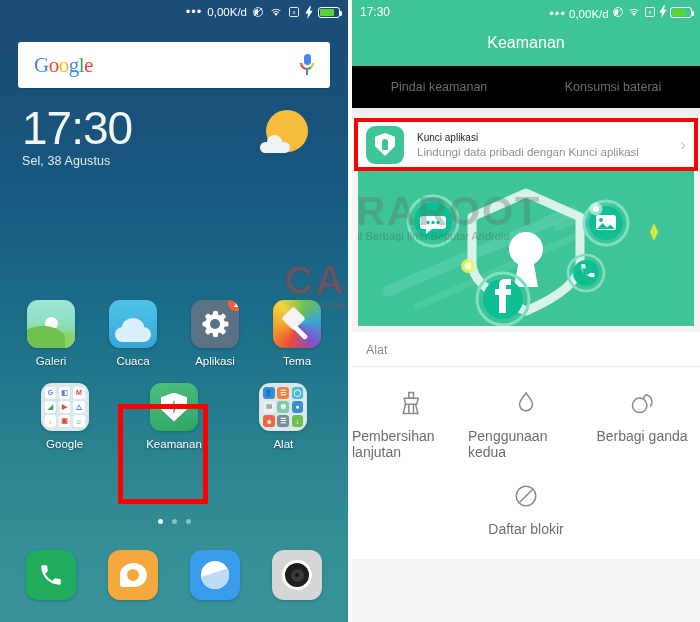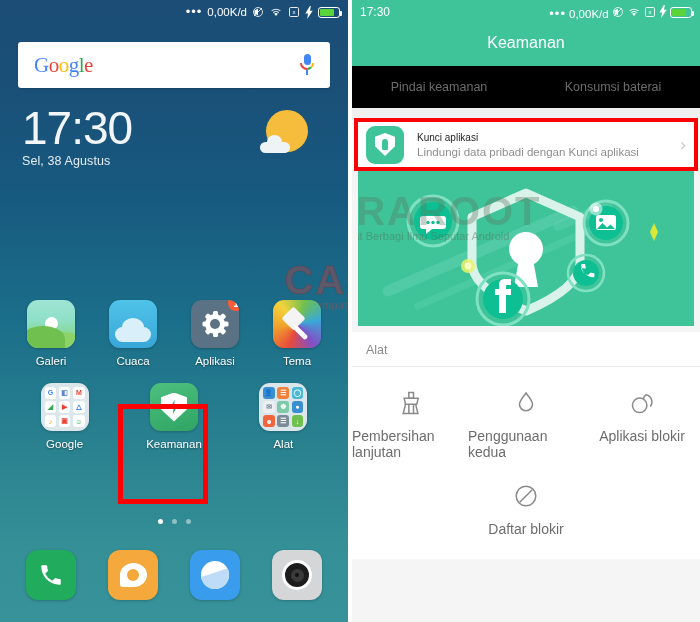--- a/index.html
+++ b/index.html
@@ -498,21 +498,21 @@
           <svg viewBox="0 0 24 24" fill="none" stroke="#8a8a8a" stroke-width="1.3">
             <path d="M12 3.5c3.2 4 5.6 6.8 5.6 9.6a5.6 5.6 0 1 1-11.2 0C6.4 10.3 8.8 7.5 12 3.5z"></path>
           </svg>
           <div class="toollabel">Penggunaan kedua</div>
         </div>
         <div class="toolcell">
           <svg viewBox="0 0 24 24" fill="none" stroke="#8a8a8a" stroke-width="1.3">
             <circle cx="10" cy="14" r="6.2"></circle>
               <path d="M13.2 8.3A6.2 6.2 0 0 1 15.5 5a6.2 6.2 0 0 1 3.6 10"></path>
           </svg>
-          <div class="toollabel">Aplikasi blokir</div>
+          <div class="toollabel">Berbagi ganda</div>
         </div>
       </div>
       <div class="toolrow">
         <div class="toolcell">
           <svg viewBox="0 0 24 24" fill="none" stroke="#8a8a8a" stroke-width="1.3">
             <circle cx="12" cy="12" r="8.4"></circle>
               <line x1="6.6" y1="17.4" x2="17.4" y2="6.6"></line>
           </svg>
           <div class="toollabel">Daftar blokir</div>
         </div>

